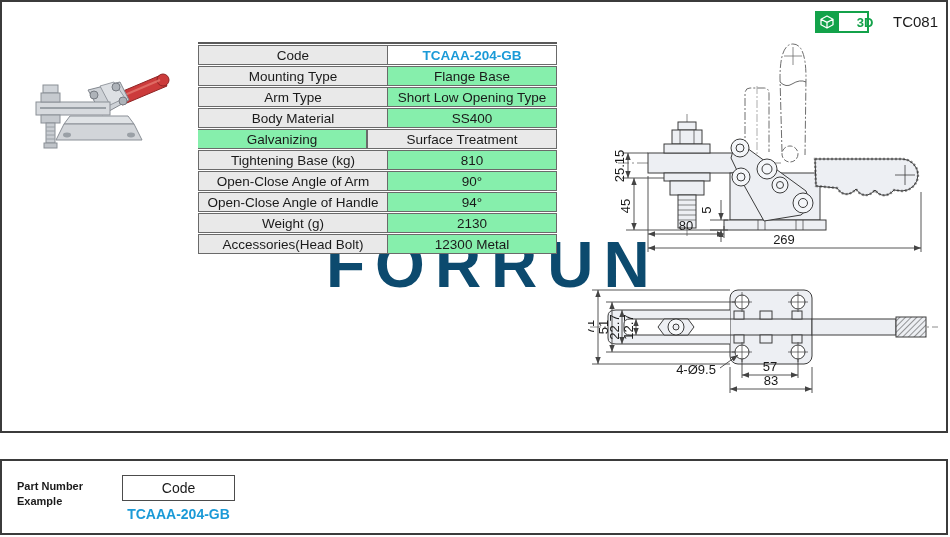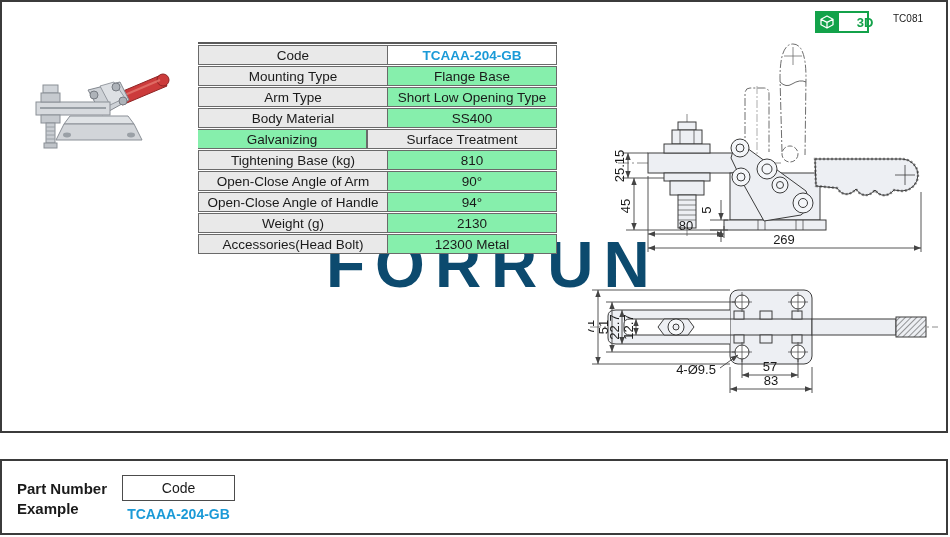--- a/index.html
+++ b/index.html
@@ -22,29 +22,29 @@
              border:1px solid #6a6a6a;box-sizing:border-box;background:#e9e9e9;}
   .spec-cell.lbl{width:190px;}
   .spec-cell.val{width:169px;border-left:none;background:#86efac;}
   .spec-cell.val.hl{background:#ffffff;color:#1b9ad7;font-weight:bold;}
 
   
   .badge-3d{left:815px;top:11px;display:flex;align-items:stretch;height:22px;z-index:2;}
   .badge-3d .cube{width:24px;background:#13a24a;display:flex;align-items:center;justify-content:center;}
   .badge-3d .lbl{width:30px;border:2px solid #13a24a;border-left:none;background:#fff;color:#13a24a;
                  font-weight:bold;font-size:13px;display:flex;align-items:center;justify-content:center;box-sizing:border-box;padding-left:24px;}
-  .tc-code{left:893px;top:13px;font-size:10px;color:#1a1a1a;z-index:2;}
+  .tc-code{left:893px;top:13px;font-size:15px;color:#1a1a1a;z-index:2;}
 
   
   .photo{left:30px;top:58px;z-index:1;}
   .draw{z-index:1;}
   svg text{font-family:"Liberation Sans",sans-serif;font-size:13px;fill:#1a1a1a;}
 
   
-  .pn-title{left:17px;top:479px;width:110px;font-size:15px;font-weight:bold;line-height:1.35;z-index:2;}
+  .pn-title{left:17px;top:479px;width:110px;font-size:11px;font-weight:bold;line-height:1.35;z-index:2;}
   .code-box{left:122px;top:475px;width:113px;height:26px;border:1.5px solid #4c4c4c;box-sizing:border-box;
             display:flex;align-items:center;justify-content:center;font-size:14px;background:#fff;z-index:2;}
   .example-code{left:122px;top:506px;width:113px;text-align:center;font-size:14px;color:#1b9ad7;font-weight:bold;z-index:2;}
 </style>
 </head>
 <body>
 
 <div class="abs main-frame"></div>
 
 <div class="abs watermark">FORRUN</div>

